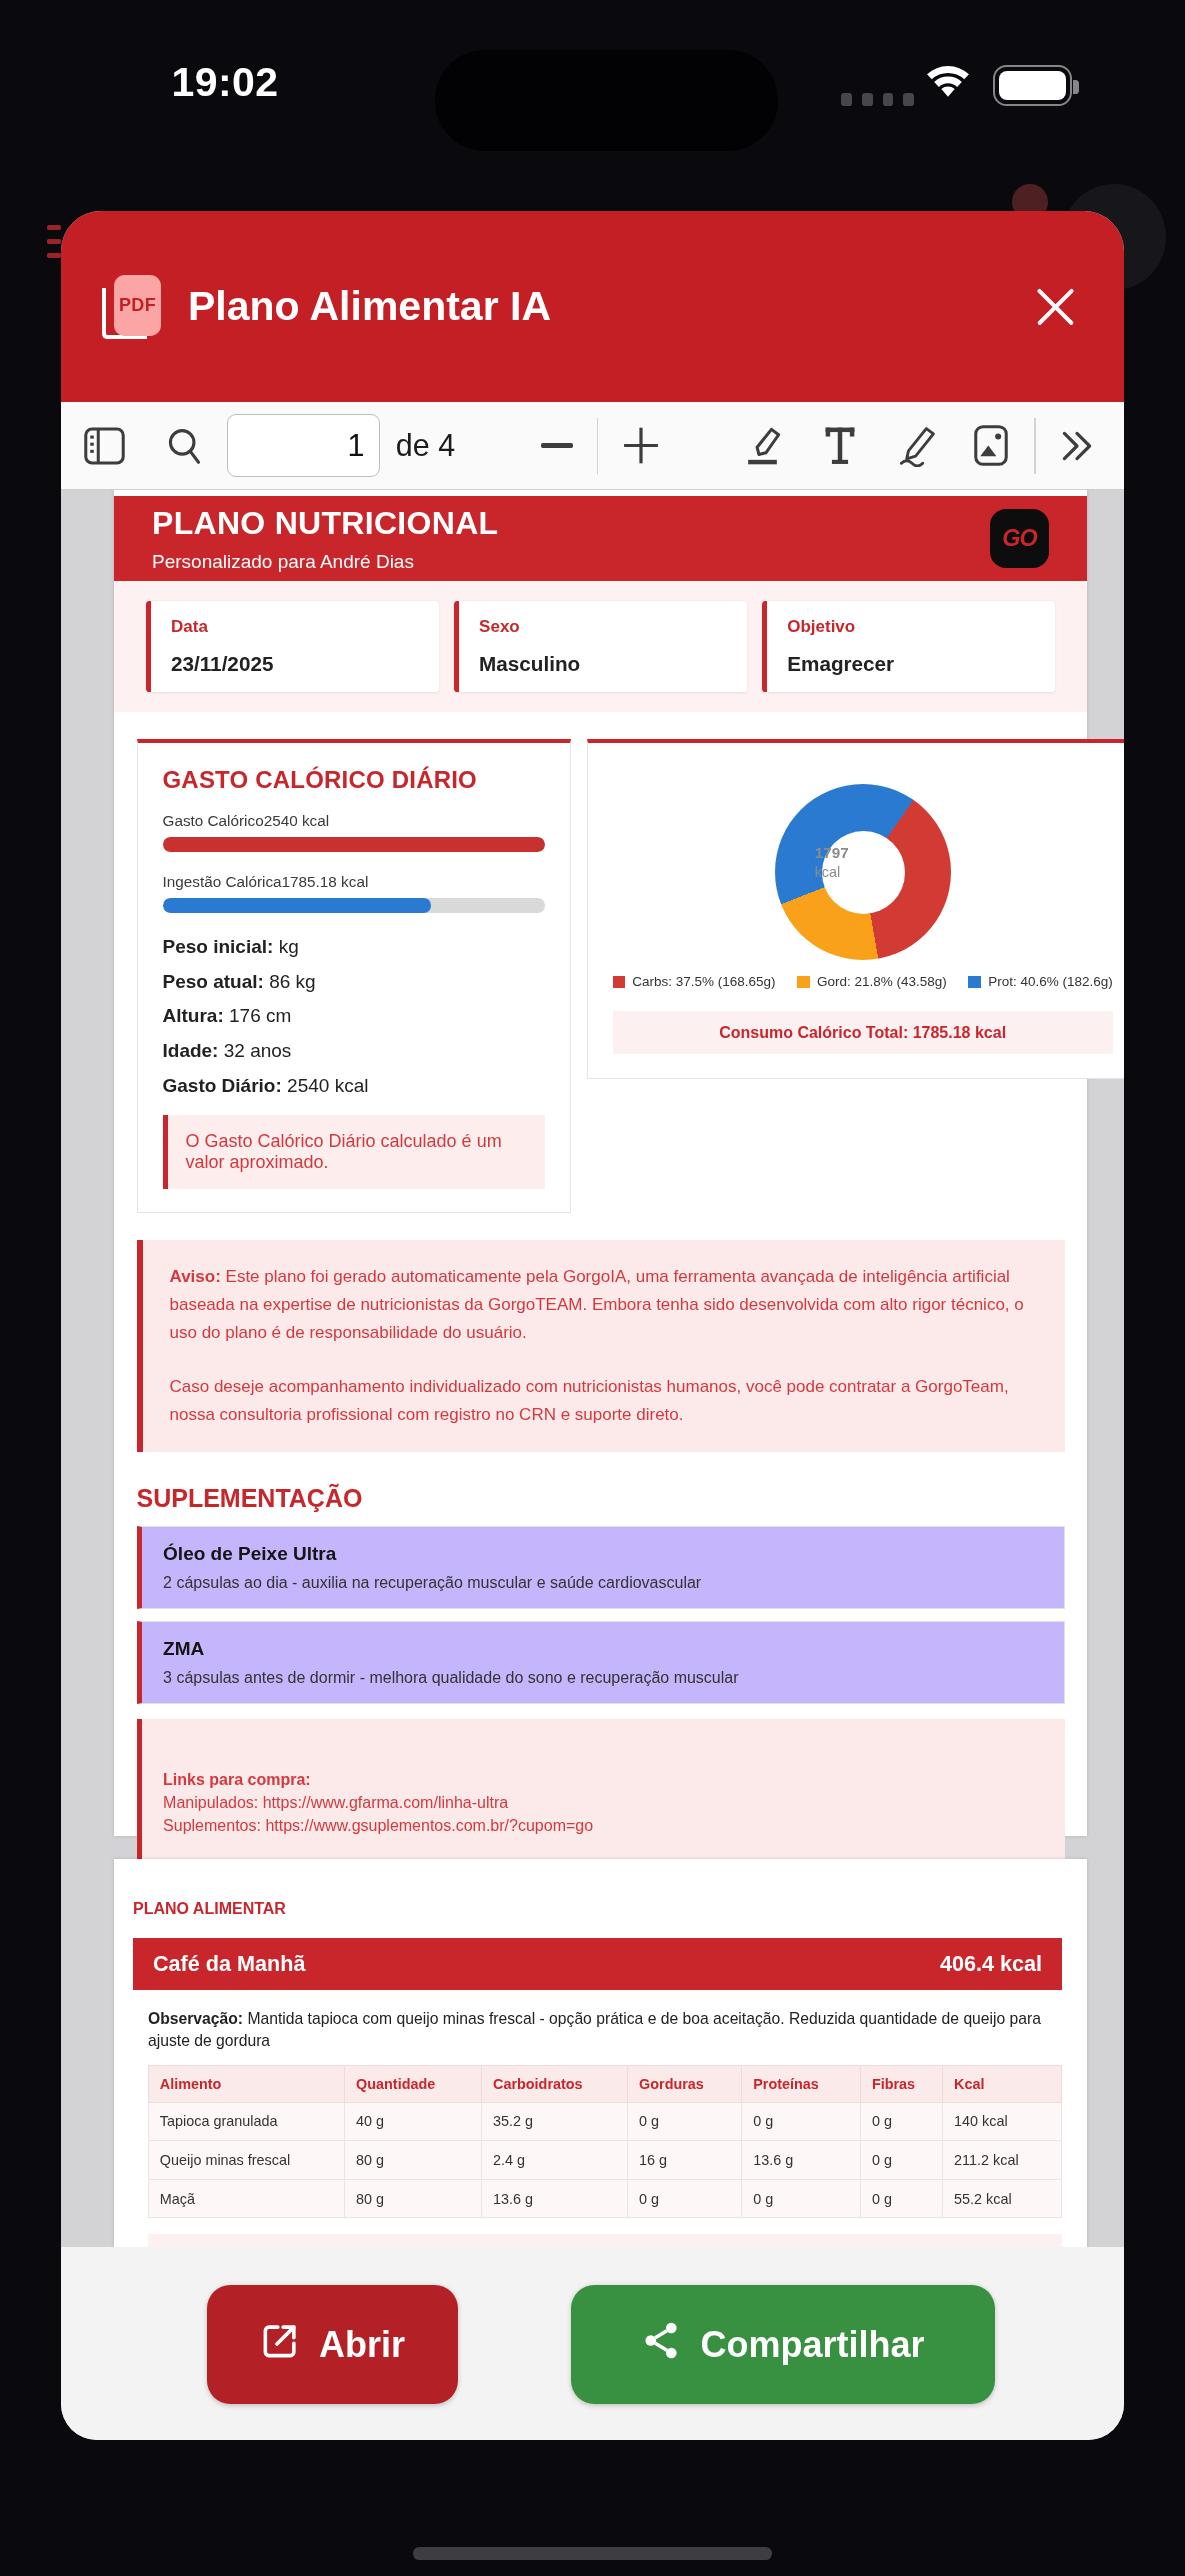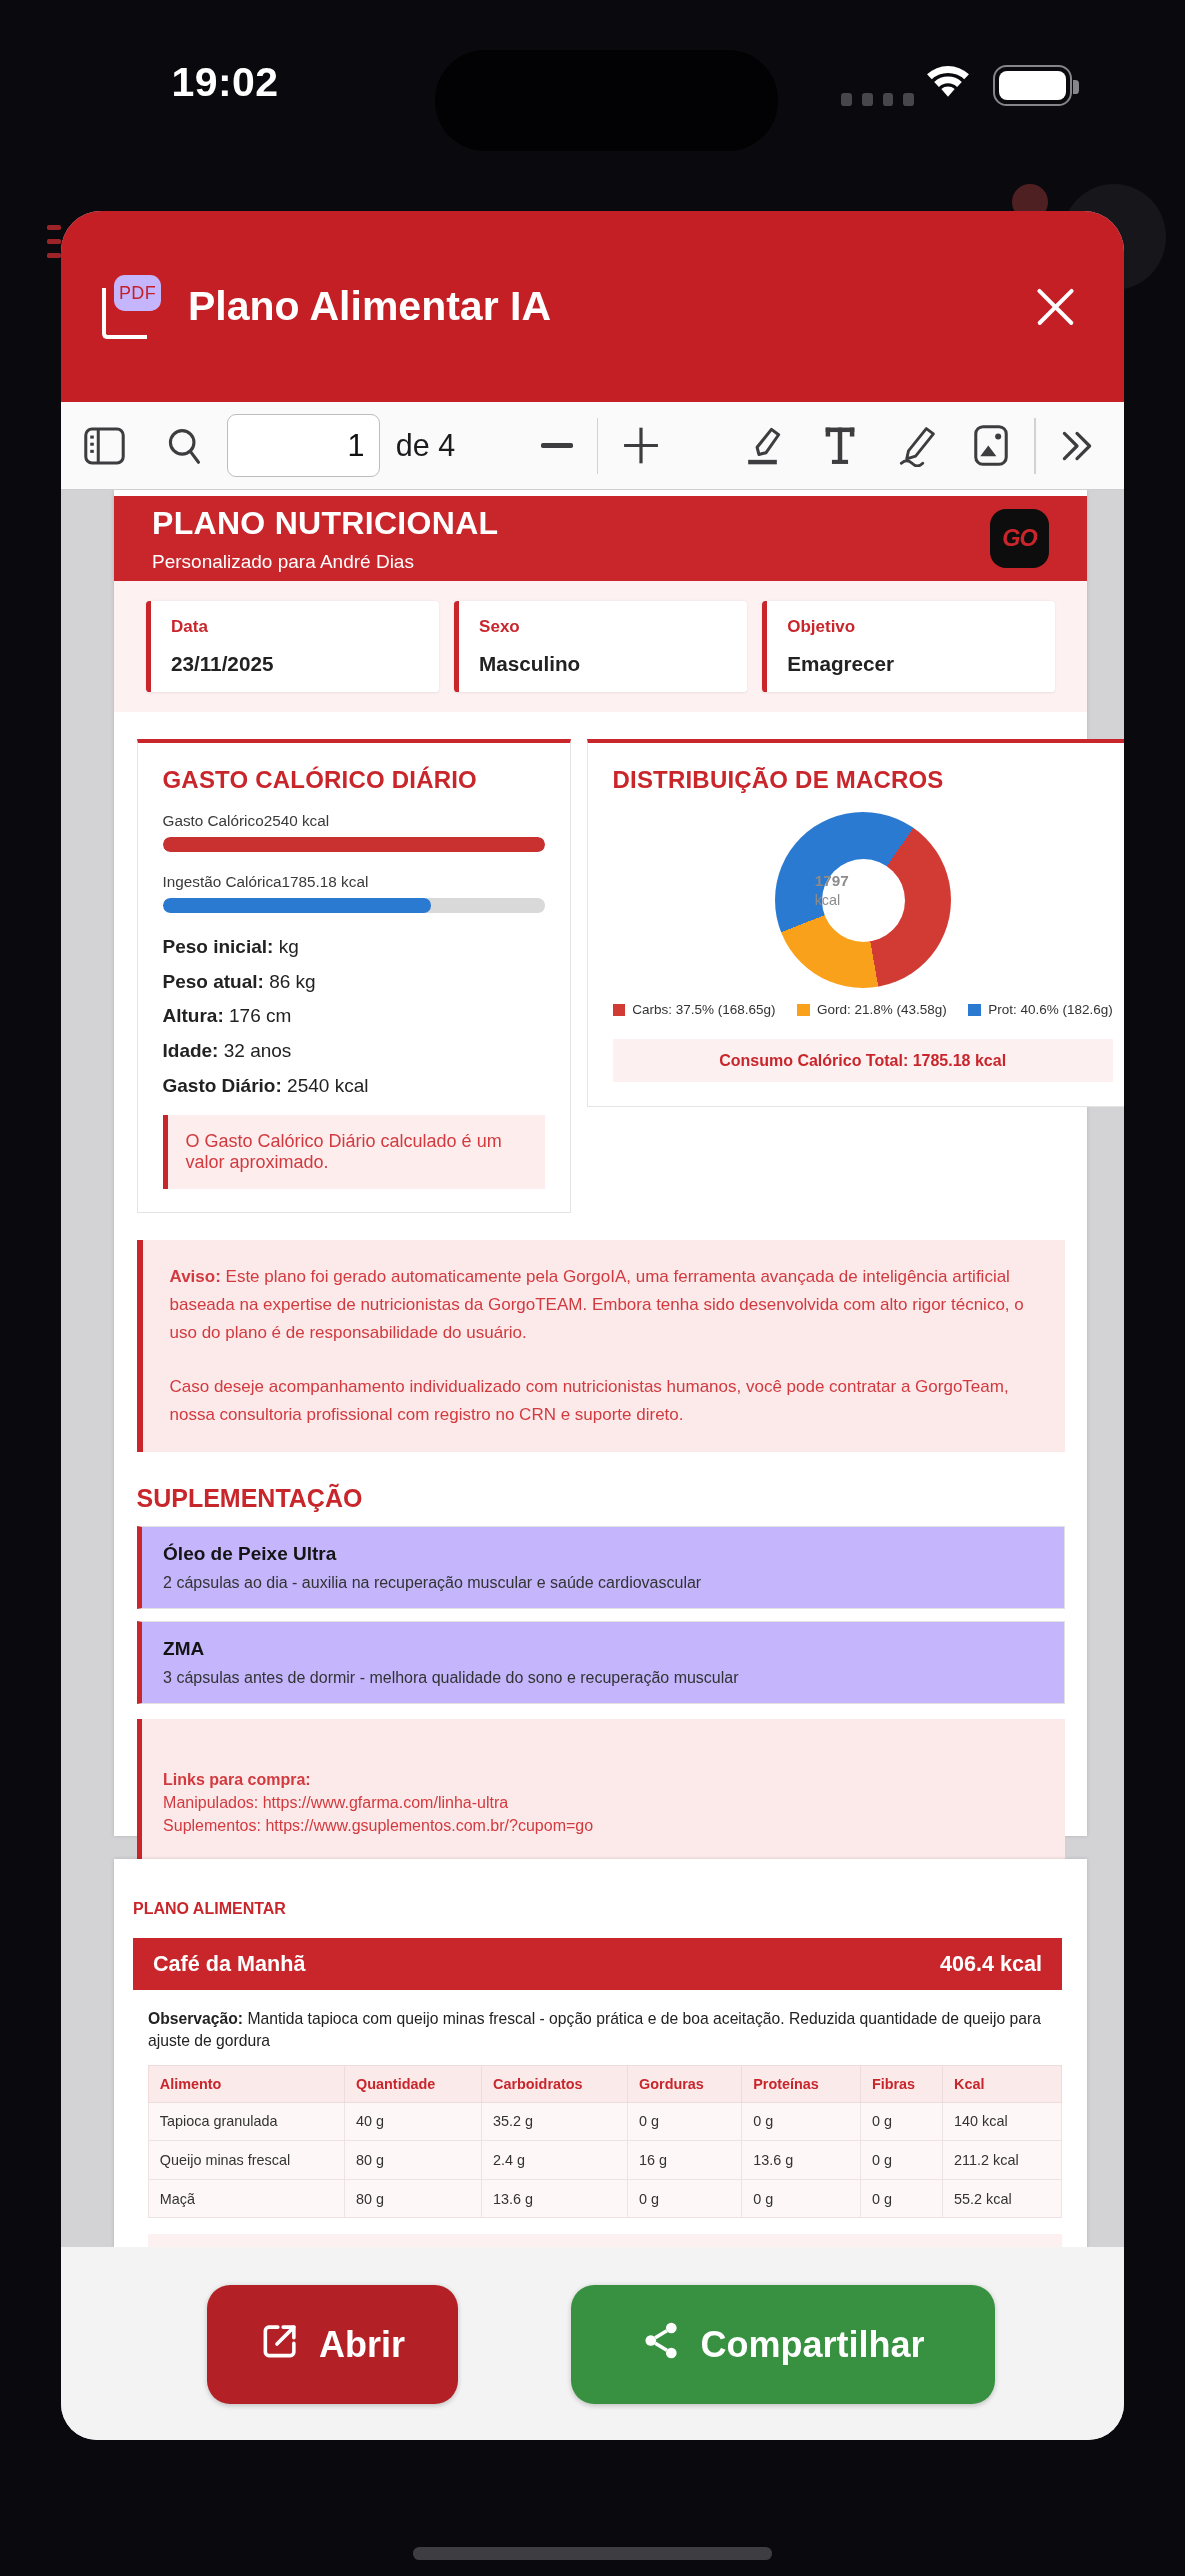--- a/index.html
+++ b/index.html
@@ -17,22 +17,22 @@
   .batt b{position:absolute;right:-9px;top:12.6px;width:6.3px;height:14.4px;border-radius:0 3.6px 3.6px 0;background:#85858a;}
   
   .bg-burger i{position:absolute;left:47px;width:13.5px;height:4.5px;border-radius:1.8px;background:#9c2328;}
   .bg-circle-big{position:absolute;left:1062px;top:184px;width:104px;height:106px;border-radius:50%;background:#16161b;}
   .bg-circle-red{position:absolute;left:1012px;top:184px;width:36px;height:36px;border-radius:50%;background:#4f2022;}
   
   .modal{position:absolute;left:61px;top:211px;width:1063px;height:2229px;border-radius:40px 40px 36px 36px;
          overflow:hidden;display:flex;flex-direction:column;background:#d3d3d5;z-index:2;}
   .mhead{height:191px;flex:0 0 auto;background:#c51f26;display:flex;align-items:center;padding:0 41px;box-sizing:border-box;}
   .pdfbadge{position:relative;width:59px;height:63px;flex:0 0 auto;}
-  .pdfbadge .sq{position:absolute;right:0;top:0;width:47px;height:36px;background:#c4b5fd;border-radius:10.8px;
-                display:flex;align-items:center;justify-content:center;color:#c51f26;font-weight:400;font-size:18px;letter-spacing:0.4px;}
+  .pdfbadge .sq{position:absolute;right:0;top:0;width:47px;height:61px;background:#fca5a5;border-radius:10.8px;
+                display:flex;align-items:center;justify-content:center;color:#c51f26;font-weight:700;font-size:18px;letter-spacing:0.4px;}
   .pdfbadge .corner{position:absolute;left:0;top:12.6px;width:41px;height:47px;border-left:4.5px solid #fff;border-bottom:4.5px solid #fff;border-radius:0 0 0 5.4px;}
   .mtitle{color:#fff;font-size:41px;font-weight:700;margin-left:27px;flex:1;}
   .xbtn{width:45px;height:45px;position:relative;cursor:pointer;margin-right:5.4px;}
   .xbtn:before,.xbtn:after{content:"";position:absolute;left:-1.8px;top:20.7px;width:49px;height:3.6px;background:#fff;border-radius:1.8px;}
   .xbtn:before{transform:rotate(45deg);} .xbtn:after{transform:rotate(-45deg);}
   
   .tbar{height:88px;flex:0 0 auto;background:#fafafa;border-bottom:1.8px solid #cfcfcf;display:flex;align-items:center;
         padding:0 21.6px;box-sizing:border-box;color:#3d3d40;}
   .tbar svg{display:block;}
   .ticon{flex:0 0 auto;display:flex;align-items:center;justify-content:center;}
@@ -257,21 +257,20 @@
               <div><b>Peso inicial:</b><span> kg</span></div>
               <div><b>Peso atual:</b><span> 86 kg</span></div>
               <div><b>Altura:</b><span> 176 cm</span></div>
               <div><b>Idade:</b><span> 32 anos</span></div>
               <div><b>Gasto Diário:</b><span> 2540 kcal</span></div>
             </div>
             <div class="notebox">O Gasto Calórico Diário calculado é um valor aproximado.</div>
           </div>
 
           <div class="bigcard macroscard">
-            <h2>DISTRIBUIÇÃO DE MACROS</h2>
             <div class="donutwrap">
               <div class="donut" style="background: conic-gradient(from 35deg, rgb(210, 59, 52) 0deg, rgb(210, 59, 52) 135deg, rgb(249, 161, 27) 135deg, rgb(249, 161, 27) 213.48deg, rgb(43, 122, 210) 213.48deg, rgb(43, 122, 210) 359.64deg);"></div>
               <div class="hole"></div>
               <div class="cenlab">
                 <div class="n">1797</div>
                 <div class="u">kcal</div>
               </div>
             </div>
             <div class="legend">
               <span class="li">

